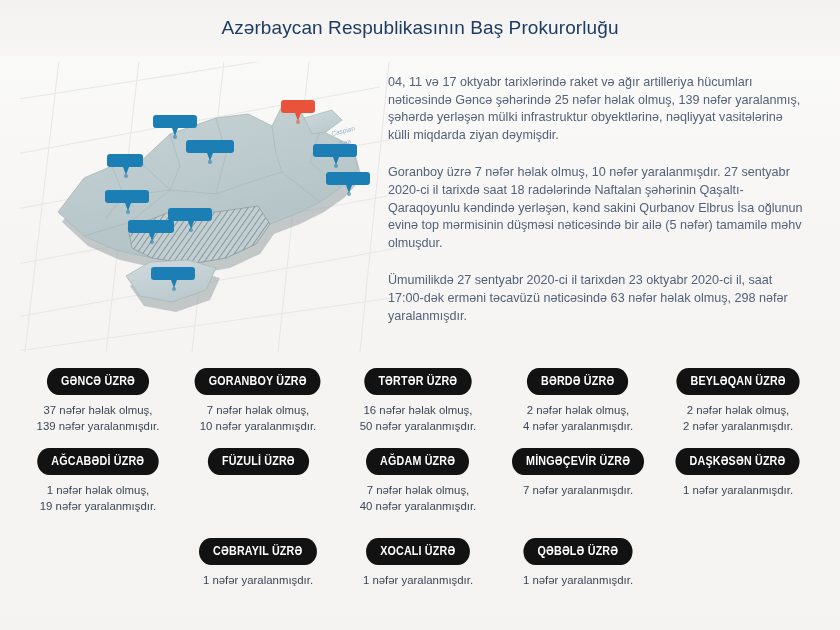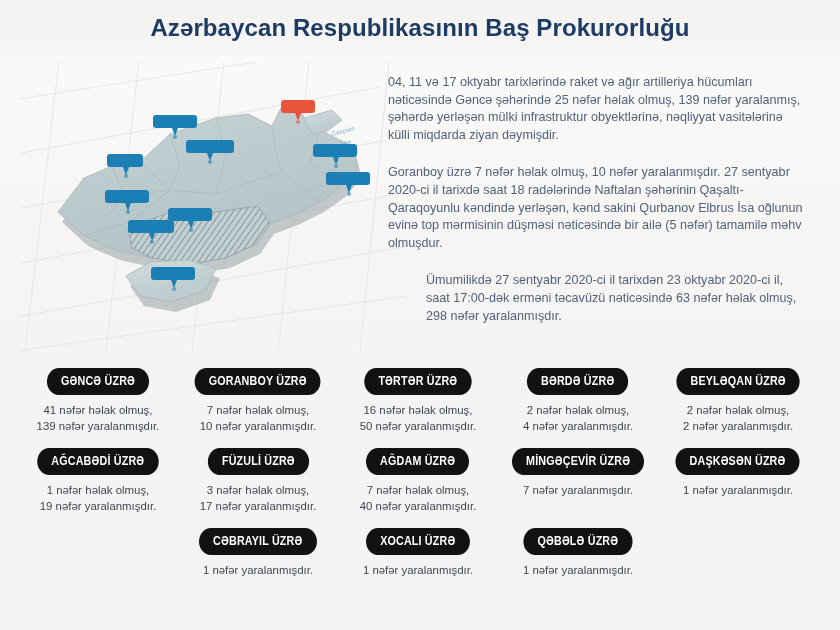--- a/index.html
+++ b/index.html
@@ -28,22 +28,22 @@
     position: absolute;
     left: 0; top: 0;
     width: 840px;
     height: 56px;
     display: flex;
     align-items: center;
     justify-content: center;
     background: linear-gradient(180deg,#f3f2f0 0%, #f7f6f4 100%);
   }
   .header-title {
-    font-size: 24px;
-    font-weight: bold;
+    font-size: 19px;
+    font-weight: normal;
     letter-spacing: 0.1px;
     color: #1d3c63;
     white-space: nowrap;
   }
 
   
   .map-wrap {
     position: absolute;
     left: 20px;
     top: 62px;
@@ -56,21 +56,21 @@
   .text-col {
     position: absolute;
     left: 388px;
     top: 74px;
     width: 415px;
     color: #52627a;
     font-size: 12.6px;
     line-height: 17.6px;
   }
   .para { margin: 0 0 20px 0; }
-  .para:last-child { margin-bottom: 0; margin-left: 38px; }
+  .para:last-child { margin-bottom: 0; }
 
   
   .cards {
     position: absolute;
     left: 0;
     top: 368px;
     width: 840px;
     height: 262px;
   }
   .card-row {
@@ -103,21 +103,21 @@
   }
   .card-lines {
     margin-top: 8px;
     text-align: center;
     color: #3c4654;
     font-size: 11.4px;
     line-height: 15.4px;
     white-space: nowrap;
   }
   .row-1 { margin-bottom: 14px; }
-  .row-2 { margin-bottom: 14px; }
+  .row-2 { margin-bottom: 24px; }
 </style>
 </head>
 <body>
 
 <div class="poster">
 
   <div class="header">
     <div class="header-title">Azərbaycan Respublikasının Baş Prokurorluğu</div>
   </div>
 
@@ -240,21 +240,21 @@
     <p class="para">Goranboy üzrə  7 nəfər həlak olmuş,  10 nəfər yaralanmışdır. 27 sentyabr 2020-ci il tarixdə saat 18 radələrində Naftalan şəhərinin Qaşaltı-Qaraqoyunlu kəndində yerləşən, kənd sakini Qurbanov Elbrus İsa oğlunun evinə top mərmisinin düşməsi nəticəsində bir ailə (5 nəfər) tamamilə məhv olmuşdur.</p>
     <p class="para">Ümumilikdə 27 sentyabr 2020-ci il tarixdən 23 oktyabr 2020-ci il, saat 17:00-dək erməni təcavüzü nəticəsində 63 nəfər həlak olmuş,  298 nəfər yaralanmışdır.</p>
   </div>
 
   <div class="cards">
 
     <div class="card-row row-1">
       <div class="card">
         <span class="pill">GƏNCƏ ÜZRƏ</span>
         <div class="card-lines">
-          <div>41 nəfər həlak olmuş,</div>
+          <div>37 nəfər həlak olmuş,</div>
           <div>139 nəfər yaralanmışdır.</div>
         </div>
       </div>
       <div class="card">
         <span class="pill">GORANBOY ÜZRƏ</span>
         <div class="card-lines">
           <div>7 nəfər həlak olmuş,</div>
           <div>10 nəfər yaralanmışdır.</div>
         </div>
       </div>
@@ -284,24 +284,20 @@
     <div class="card-row row-2">
       <div class="card">
         <span class="pill">AĞCABƏDİ ÜZRƏ</span>
         <div class="card-lines">
           <div>1 nəfər həlak olmuş,</div>
           <div>19 nəfər yaralanmışdır.</div>
         </div>
       </div>
       <div class="card">
         <span class="pill">FÜZULİ ÜZRƏ</span>
-        <div class="card-lines">
-          <div>3 nəfər həlak olmuş,</div>
-          <div>17 nəfər yaralanmışdır.</div>
-        </div>
       </div>
       <div class="card">
         <span class="pill">AĞDAM ÜZRƏ</span>
         <div class="card-lines">
           <div>7 nəfər həlak olmuş,</div>
           <div>40 nəfər yaralanmışdır.</div>
         </div>
       </div>
       <div class="card">
         <span class="pill">MİNGƏÇEVİR ÜZRƏ</span>

